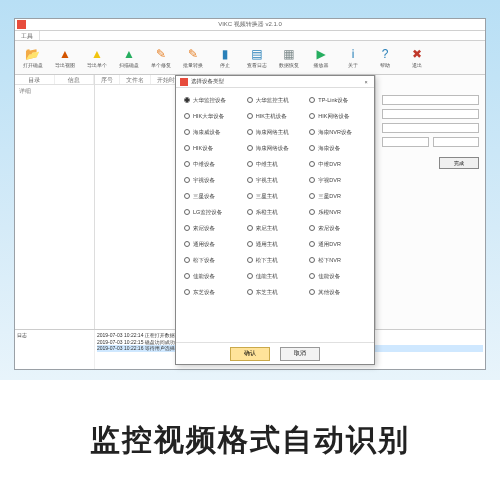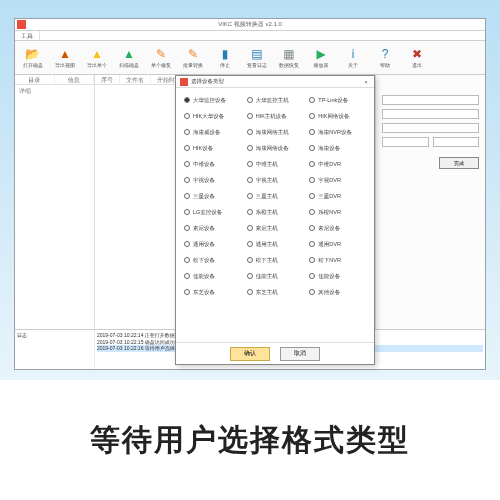--- a/index.html
+++ b/index.html
@@ -522,13 +522,13 @@
         </div>
       <div class="dlg-foot">
         <button class="primary">确认</button>
         <button>取消</button>
       </div>
     </div>
 
   </div>
 </div>
 
-<div class="caption">等待用户选择格式类型</div>
+<div class="caption">监控视频格式自动识别</div>
 
 </body></html>

